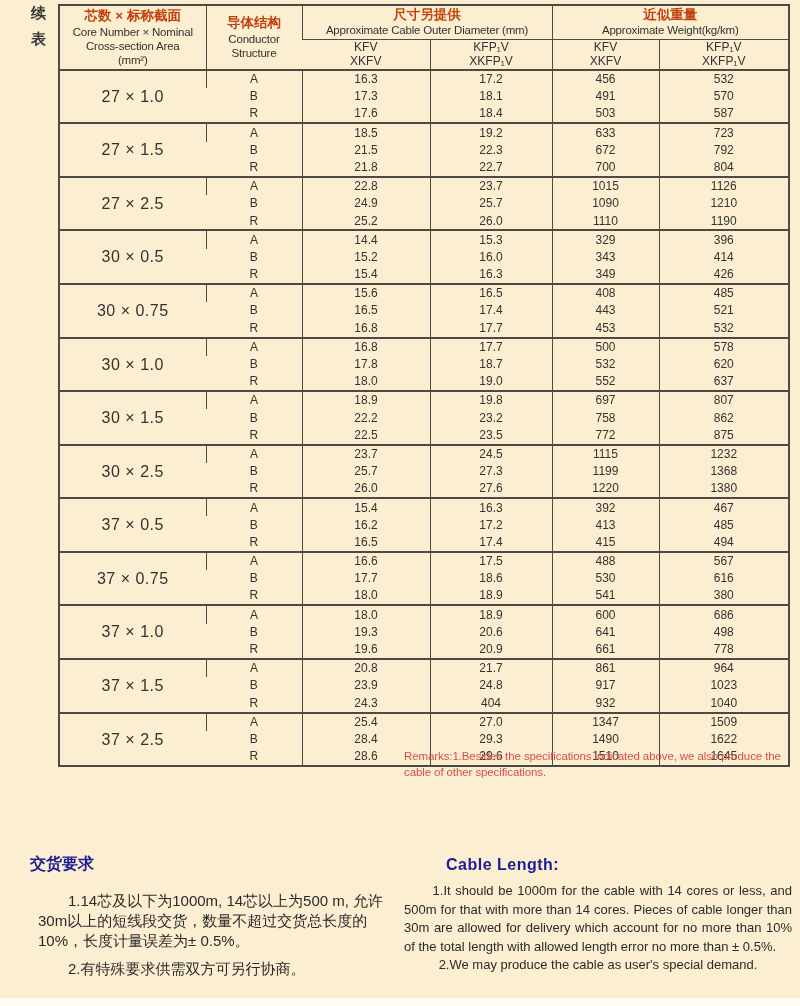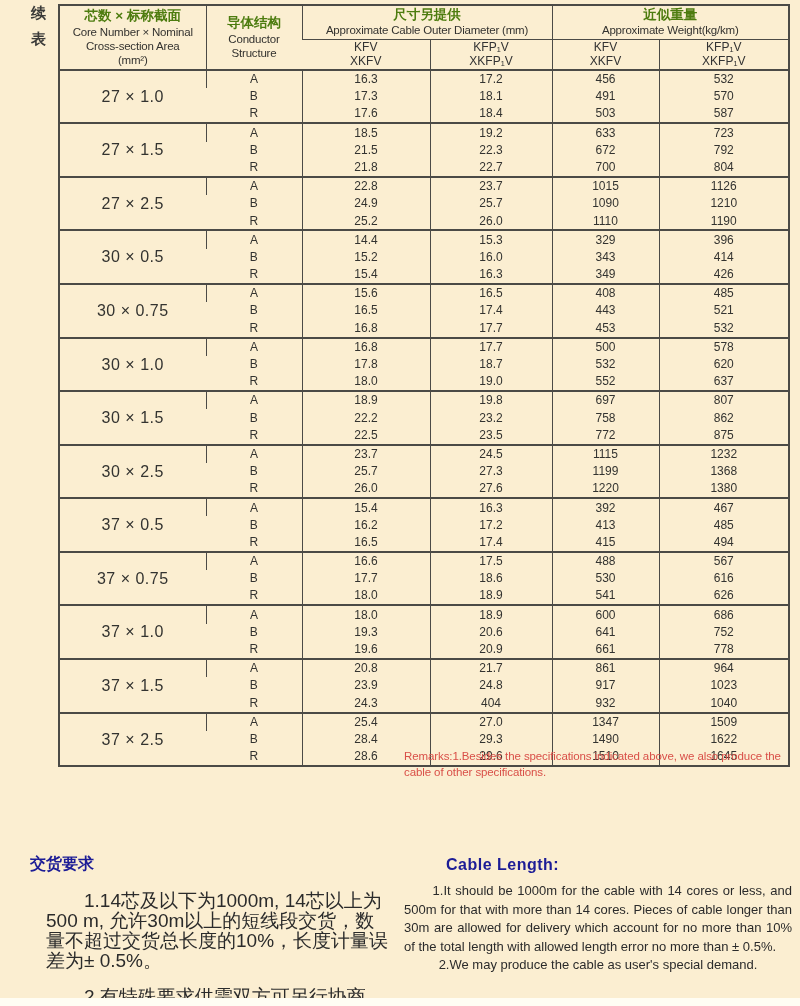--- a/index.html
+++ b/index.html
@@ -58,21 +58,21 @@
   .spec-table{border:2px solid var(--line);}
   .spec-table th,.spec-table td{border-left:1px solid var(--line);}
   .spec-table th:first-child,.spec-table td:first-child{border-left:none;}
   
   thead tr.r1{height:34px;}
   thead tr.r2{height:30px;}
   thead th{background:var(--bg);}
   thead .grp{border-bottom:1px solid var(--line);}
   thead tr.r2 th{border-bottom:2px solid var(--line);text-align:center;}
   thead th.span2{border-bottom:2px solid var(--line);}
-  .hd-zh{font-size:13.5px;font-weight:bold;color:#4d7c0f;}
+  .hd-zh{font-size:13.5px;font-weight:bold;color:#c2410c;}
   .hd-en{font-size:11.5px;color:#33322f;letter-spacing:-0.2px;}
   .sub-line{font-size:12px;color:#333;}
   
   tbody td{height:17.2px;font-size:12px;}
   tbody tr.group-start td{border-top:2px solid var(--line);}
   tbody td.size-cell{font-size:16px;letter-spacing:0.5px;}
   
   .notes-zh{
     position:absolute;
     left:30px;
@@ -102,22 +102,22 @@
     top:854px;
     width:378px;
   }
   .delivery h3{
     margin:0 0 16px 0;
     font-size:16px;
     color:var(--blue);
     font-weight:bold;
   }
   .delivery p{
-    margin:16px;
-    font-size:19px;
+    margin:8px;
+    font-size:15px;
     line-height:20px;
     color:#2b2b2b;
     text-indent:2em;
   }
   .cable-length{
     position:absolute;
     left:404px;
     top:856px;
     width:388px;
   }
@@ -419,36 +419,36 @@
           <td>17.7</td>
           <td>18.6</td>
           <td>530</td>
           <td>616</td>
         </tr>
         <tr>
           <td>R</td>
           <td>18.0</td>
           <td>18.9</td>
           <td>541</td>
-          <td>626</td>
+          <td>380</td>
         </tr>
         <tr class="group-start">
           <td rowspan="3" class="size-cell">37 × 1.0</td>
           <td>A</td>
           <td>18.0</td>
           <td>18.9</td>
           <td>600</td>
           <td>686</td>
         </tr>
         <tr>
           <td>B</td>
           <td>19.3</td>
           <td>20.6</td>
           <td>641</td>
-          <td>752</td>
+          <td>498</td>
         </tr>
         <tr>
           <td>R</td>
           <td>19.6</td>
           <td>20.9</td>
           <td>661</td>
           <td>778</td>
         </tr>
         <tr class="group-start">
           <td rowspan="3" class="size-cell">37 × 1.5</td>

